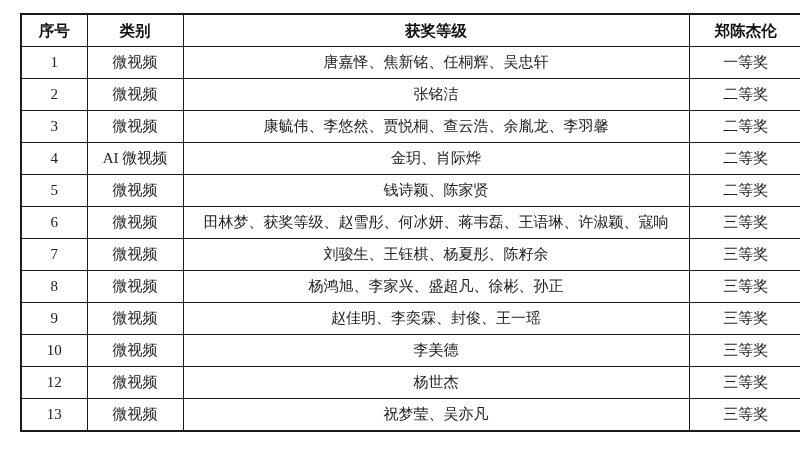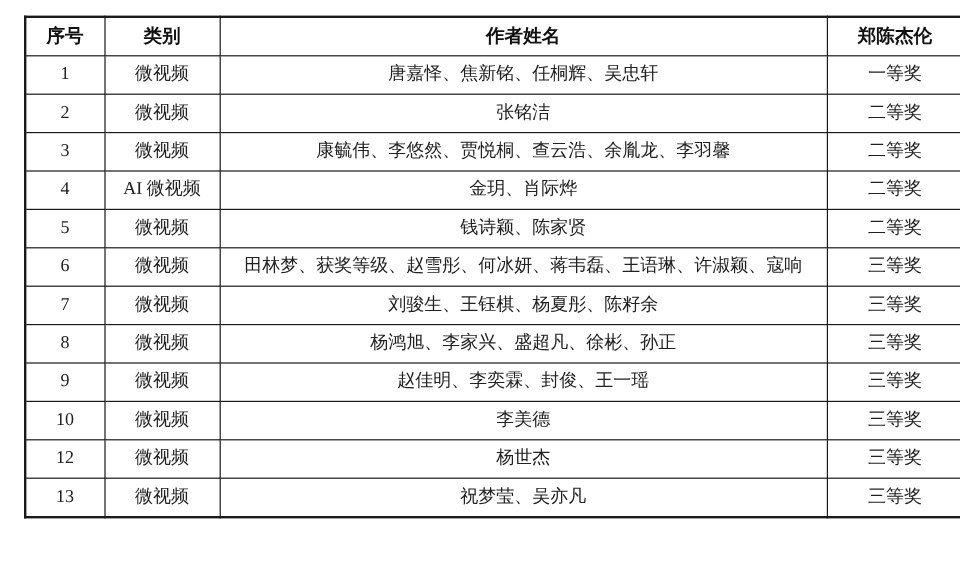--- a/index.html
+++ b/index.html
@@ -58,21 +58,21 @@
     <colgroup>
       <col class="c-no">
       <col class="c-category">
       <col class="c-authors">
       <col class="c-award">
     </colgroup>
     <thead>
       <tr>
         <th>序号</th>
         <th>类别</th>
-        <th>作者姓名</th>
+        <th>获奖等级</th>
         <th>郑陈杰伦</th>
       </tr>
     </thead>
     <tbody>
         <tr>
           <td>1</td>
           <td>微视频</td>
           <td>唐嘉怿、焦新铭、任桐辉、吴忠轩</td>
           <td>一等奖</td>
         </tr>

